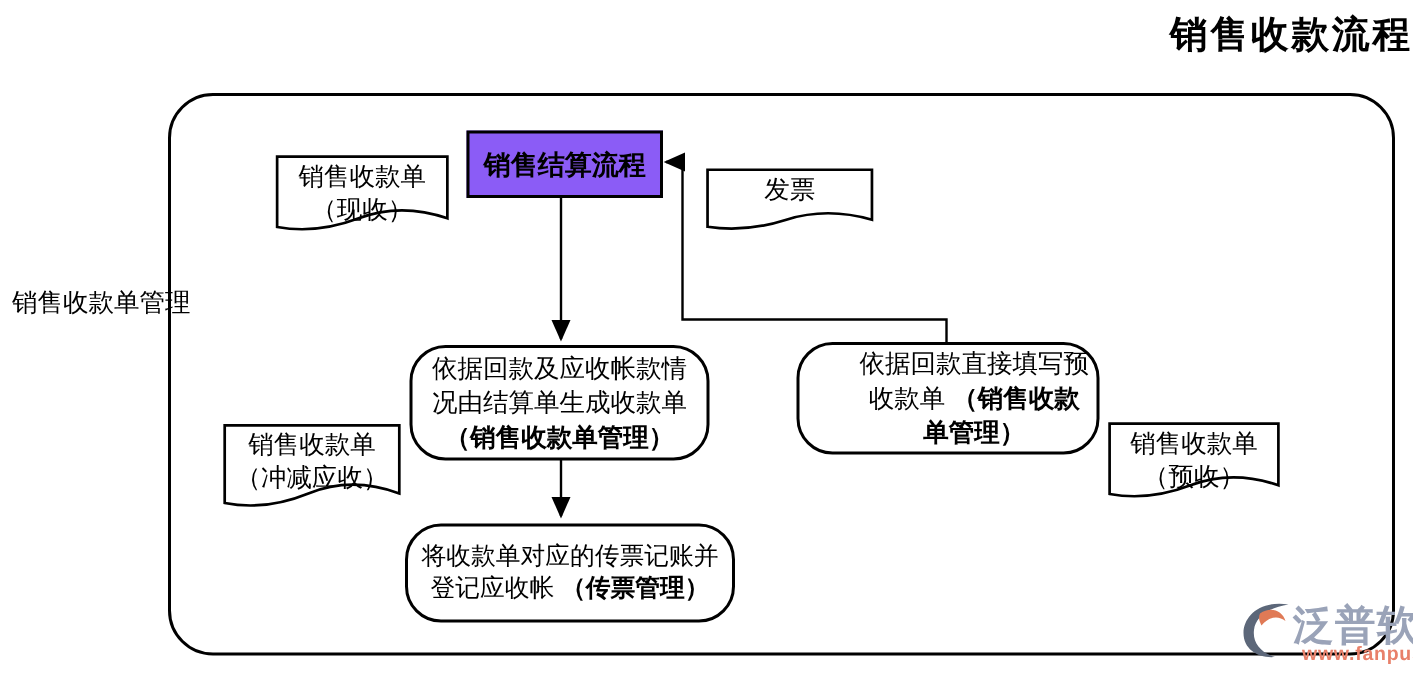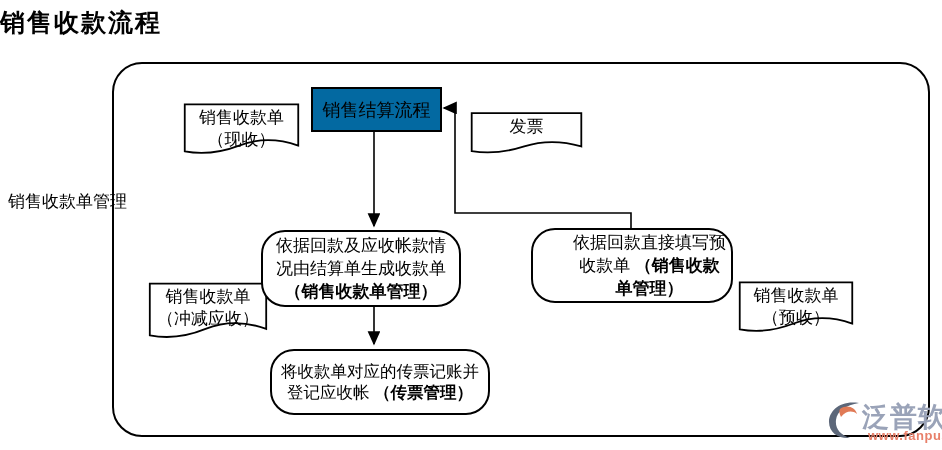--- a/index.html
+++ b/index.html
@@ -1,35 +1,35 @@
 <!DOCTYPE html>
 <html><head>
 <meta charset="utf-8">
 <style>
   html,body{margin:0;padding:0;background:#fff;}
   .canvas{position:relative;width:942px;height:450px;background:#fff;overflow:hidden;
           font-family:"Liberation Sans",sans-serif;color:#000;}
 
-  .title{position:absolute;top:6px;left:0;right:0;text-align:left;
+  .title{position:absolute;top:6px;left:0;right:0;text-align:right;
          font-size:25px;font-weight:bold;letter-spacing:2px;}
 
   .frame{position:absolute;left:112px;top:62px;width:814px;height:371px;
          border:2px solid #000;border-radius:30px;background:#fff;}
 
   .lane-label{position:absolute;left:8px;top:190px;font-size:17px;}
 
   .settlement{position:absolute;left:311px;top:87px;width:127px;height:41px;
-              border:2px solid #000;background:#0369a1;display:flex;align-items:center;
-              justify-content:center;font-weight:normal;font-size:18px;z-index:3;}
+              border:2px solid #000;background:#8b5cf6;display:flex;align-items:center;
+              justify-content:center;font-weight:bold;font-size:18px;z-index:3;}
 
   .process{position:absolute;border:2px solid #000;border-radius:24px;background:#fff;
            display:flex;align-items:center;justify-content:center;text-align:center;
            font-size:17px;line-height:23px;padding:2px 5px;box-sizing:border-box;z-index:3;}
   .process .bold{font-weight:bold;}
-  #generate-box{left:261px;top:230px;width:200px;height:77px;}
+  #generate-box{left:273px;top:230px;width:200px;height:77px;}
   #advance-box{left:531px;top:228px;width:202px;height:75px;padding-left:40px;}
   #voucher-box{left:270px;top:349px;width:220px;height:66px;font-size:16.5px;line-height:21px;}
 
   .doc{position:absolute;z-index:3;}
   .doc svg{position:absolute;left:0;top:0;width:100%;height:100%;}
   .doc-label{position:relative;text-align:center;white-space:pre-line;
              font-size:17px;line-height:22px;padding-top:4px;}
   #doc-cash{left:183px;top:103px;width:117px;height:58px;}
   #doc-invoice{left:470px;top:112px;width:113px;height:47px;}
   #doc-offset{left:148px;top:282px;width:120px;height:64px;}

